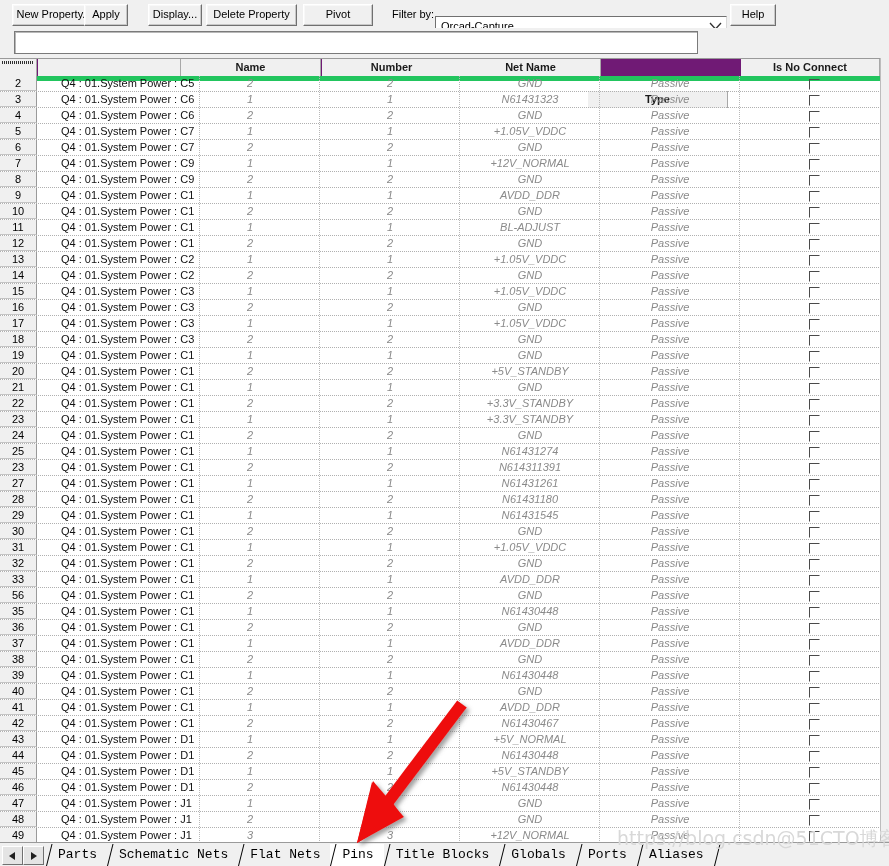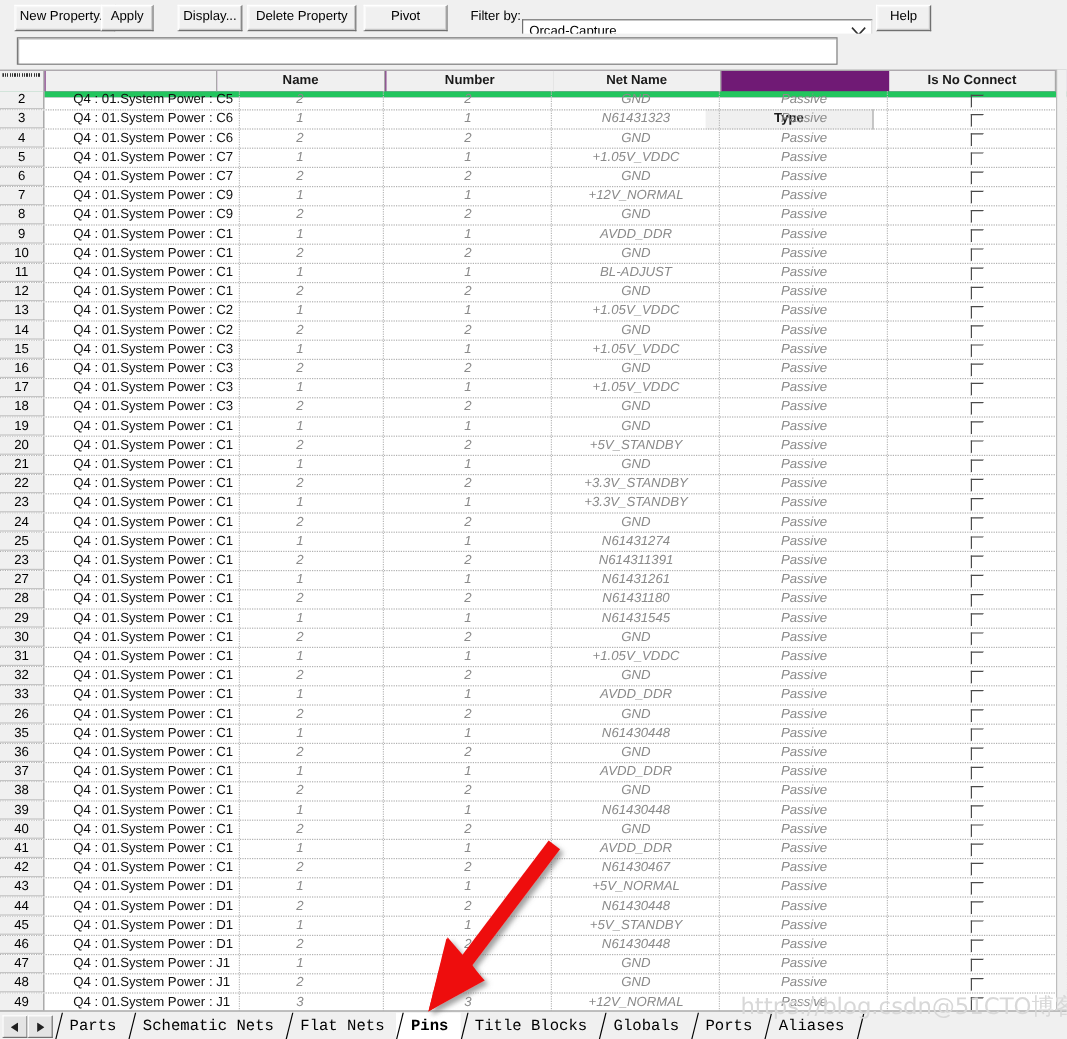--- a/index.html
+++ b/index.html
@@ -197,21 +197,21 @@
     background:#f0f0f0;
     white-space:nowrap;cursor:default;
   }
   .tab .skew-l{
     position:absolute;left:0;top:0;width:8px;height:22px;
     border-left:1px solid #000;
     transform:skewX(-14deg);
     transform-origin:bottom left;
   }
   .tab.active{
-    font-weight:bold;
+    font-weight:normal;
     background:#ffffff;
   }
   .tab.active::before{
     content:"";position:absolute;left:-1px;top:0;bottom:0;width:1px;
   }
   .tab-end{
     position:relative;width:12px;height:22px;
   }
   .tab-end .skew-l{
     position:absolute;left:0;top:0;width:8px;height:22px;
@@ -569,21 +569,21 @@
         <div class="row">
           <div class="cell c-rownum">33</div>
           <div class="cell c-ref">Q4 : 01.System Power : C1</div>
           <div class="cell c-name">1</div>
           <div class="cell c-number">1</div>
           <div class="cell c-net">AVDD_DDR</div>
           <div class="cell c-type">Passive</div>
           <div class="cell c-nc"><span class="nc-box"></span></div>
         </div>
         <div class="row">
-          <div class="cell c-rownum">26</div>
+          <div class="cell c-rownum">56</div>
           <div class="cell c-ref">Q4 : 01.System Power : C1</div>
           <div class="cell c-name">2</div>
           <div class="cell c-number">2</div>
           <div class="cell c-net">GND</div>
           <div class="cell c-type">Passive</div>
           <div class="cell c-nc"><span class="nc-box"></span></div>
         </div>
         <div class="row">
           <div class="cell c-rownum">35</div>
           <div class="cell c-ref">Q4 : 01.System Power : C1</div>

